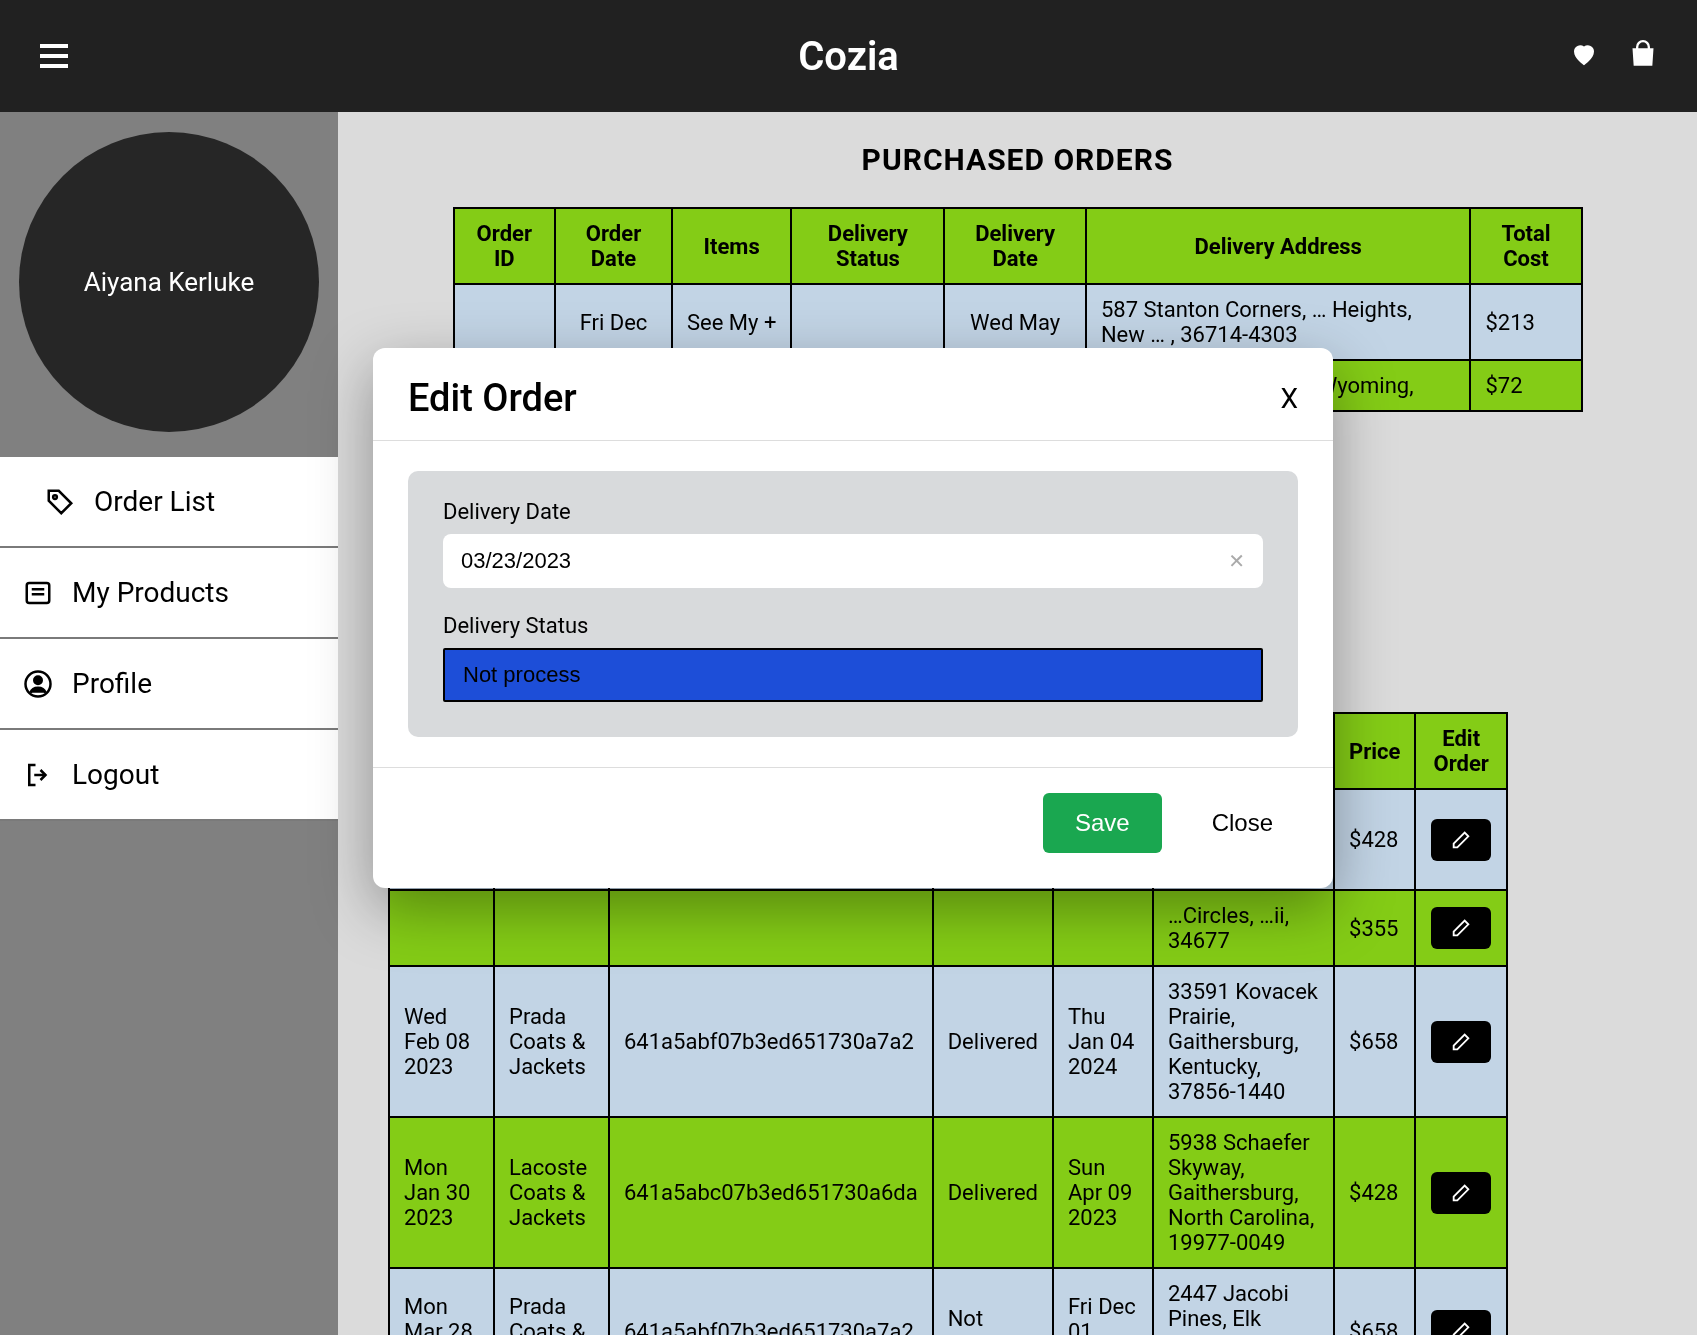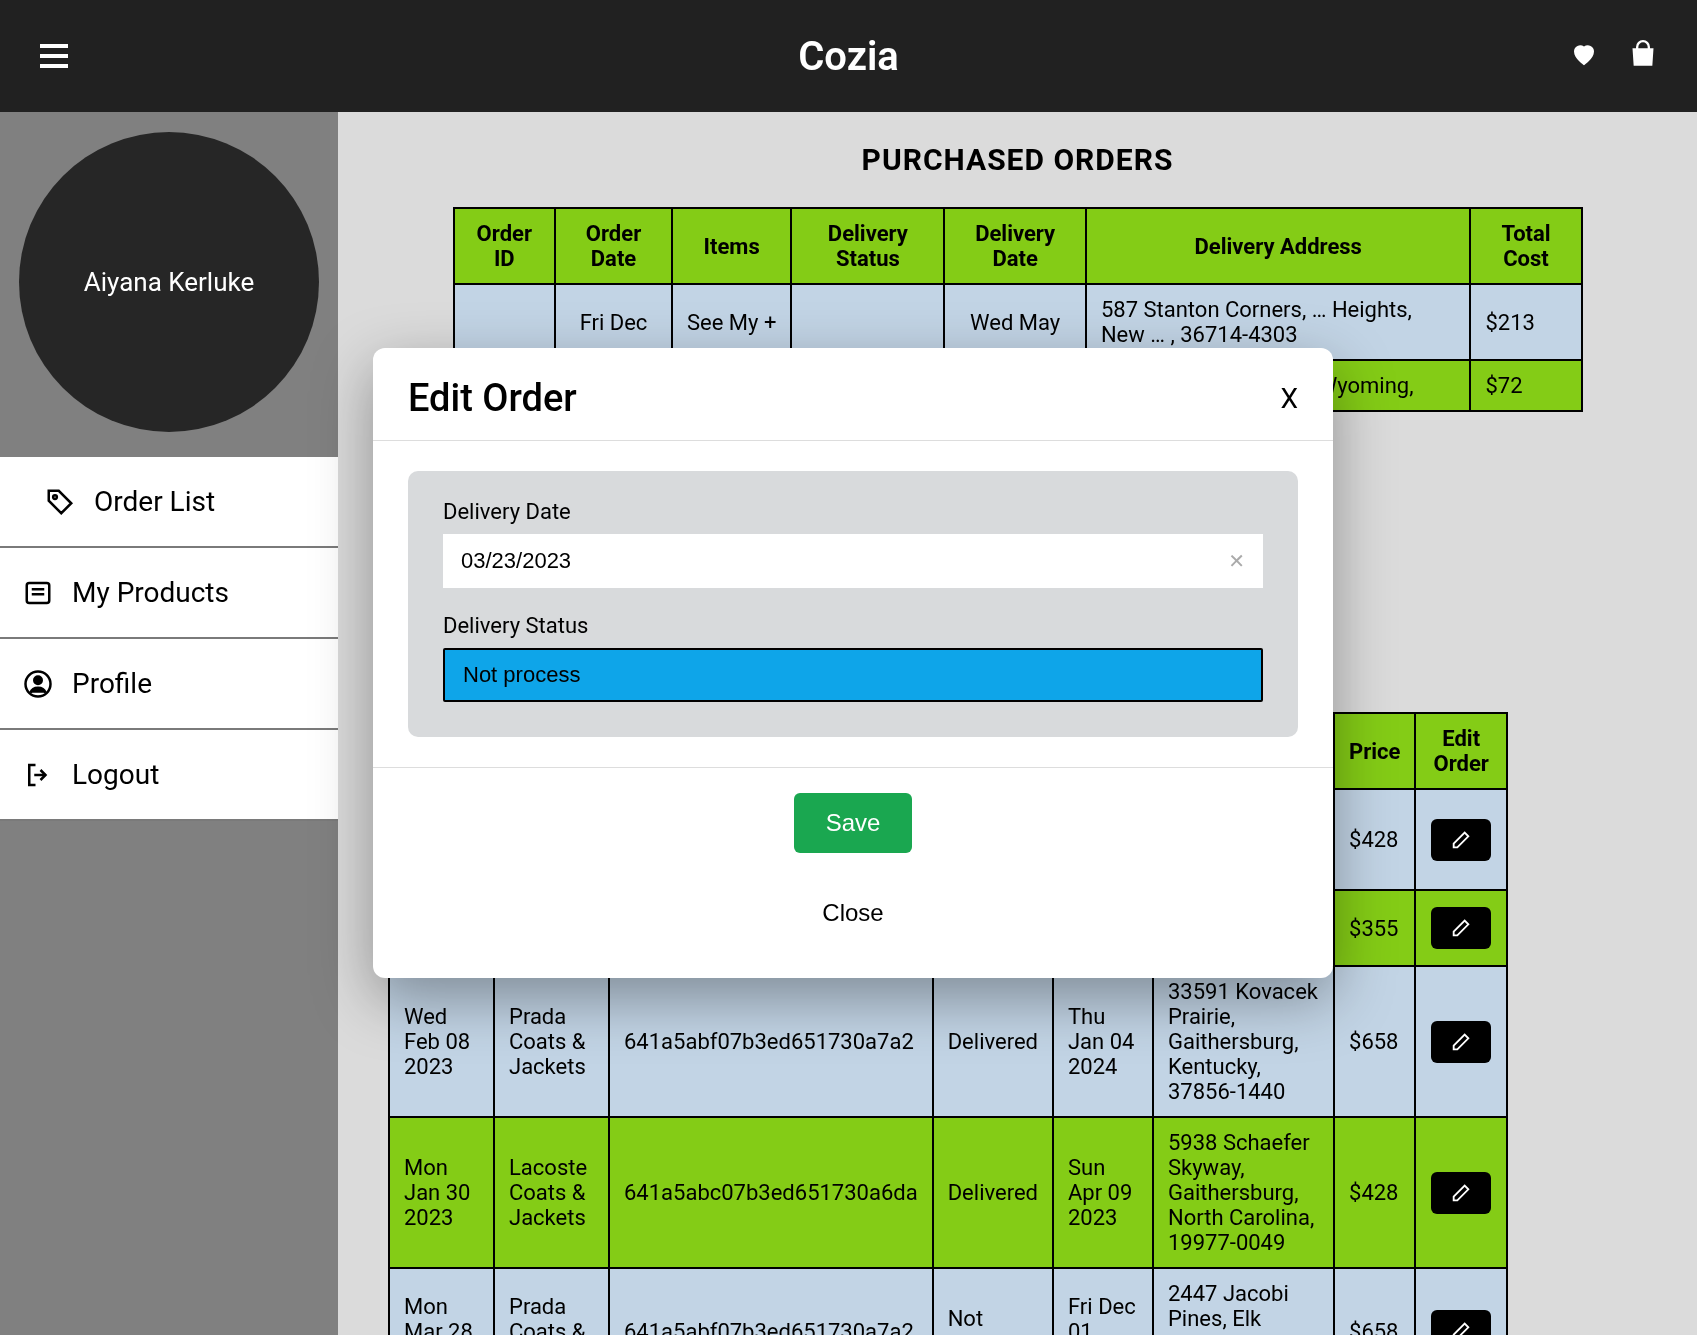--- a/index.html
+++ b/index.html
@@ -161,50 +161,49 @@
     .modal-body { padding: 30px 35px; }
     .modal-desc { font-size: 24px; margin-bottom: 40px; }
     .form-box {
       background: #d8dadc;
       border-radius: 10px;
       padding: 28px 35px 35px;
     }
     .form-label { font-size: 22px; margin-bottom: 10px; display: block; }
     .date-input-wrap {
       background: #fff;
-      border-radius: 0;
+      border-radius: 8px;
       padding: 14px 18px;
       display: flex;
       justify-content: space-between;
       align-items: center;
       margin-bottom: 25px;
     }
     .date-input {
       border: none;
       outline: none;
       font-size: 22px;
       width: 100%;
     }
     .clear-x { color: #aaa; font-size: 20px; cursor: pointer; }
     .status-input {
       width: 100%;
       border: 2px solid #000;
       border-radius: 2px;
       padding: 12px 18px;
       font-size: 22px;
-      background: #0ea5e9;
+      background: #1d4ed8;
     }
     .modal-footer {
       display: flex;
       justify-content: flex-end;
       gap: 30px;
       padding: 25px 40px 35px;
       border-top: 1px solid #ddd;
       align-items: center;
-      flex-direction: column;
     }
     .btn-save {
       background: #1aa750;
       color: #fff;
       border: none;
       padding: 16px 32px;
       font-size: 24px;
       border-radius: 6px;
       cursor: pointer;
     }

